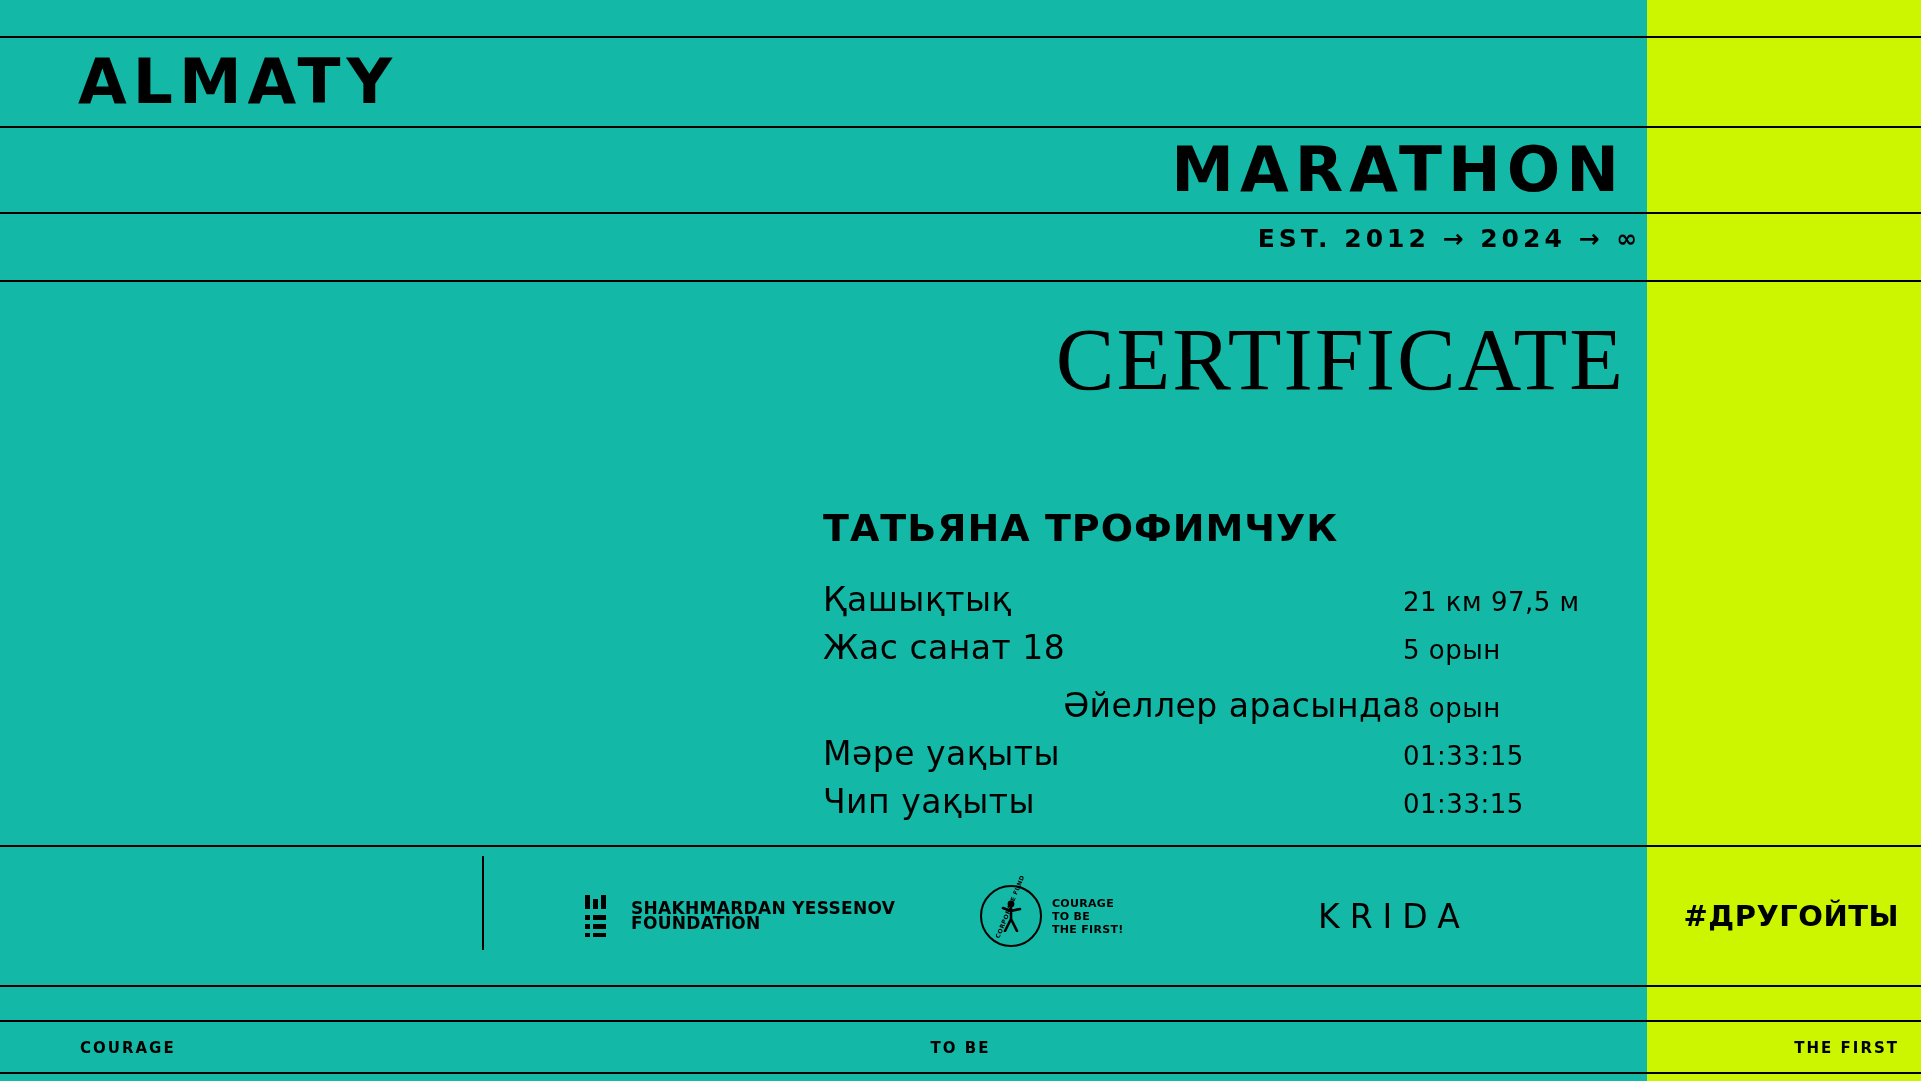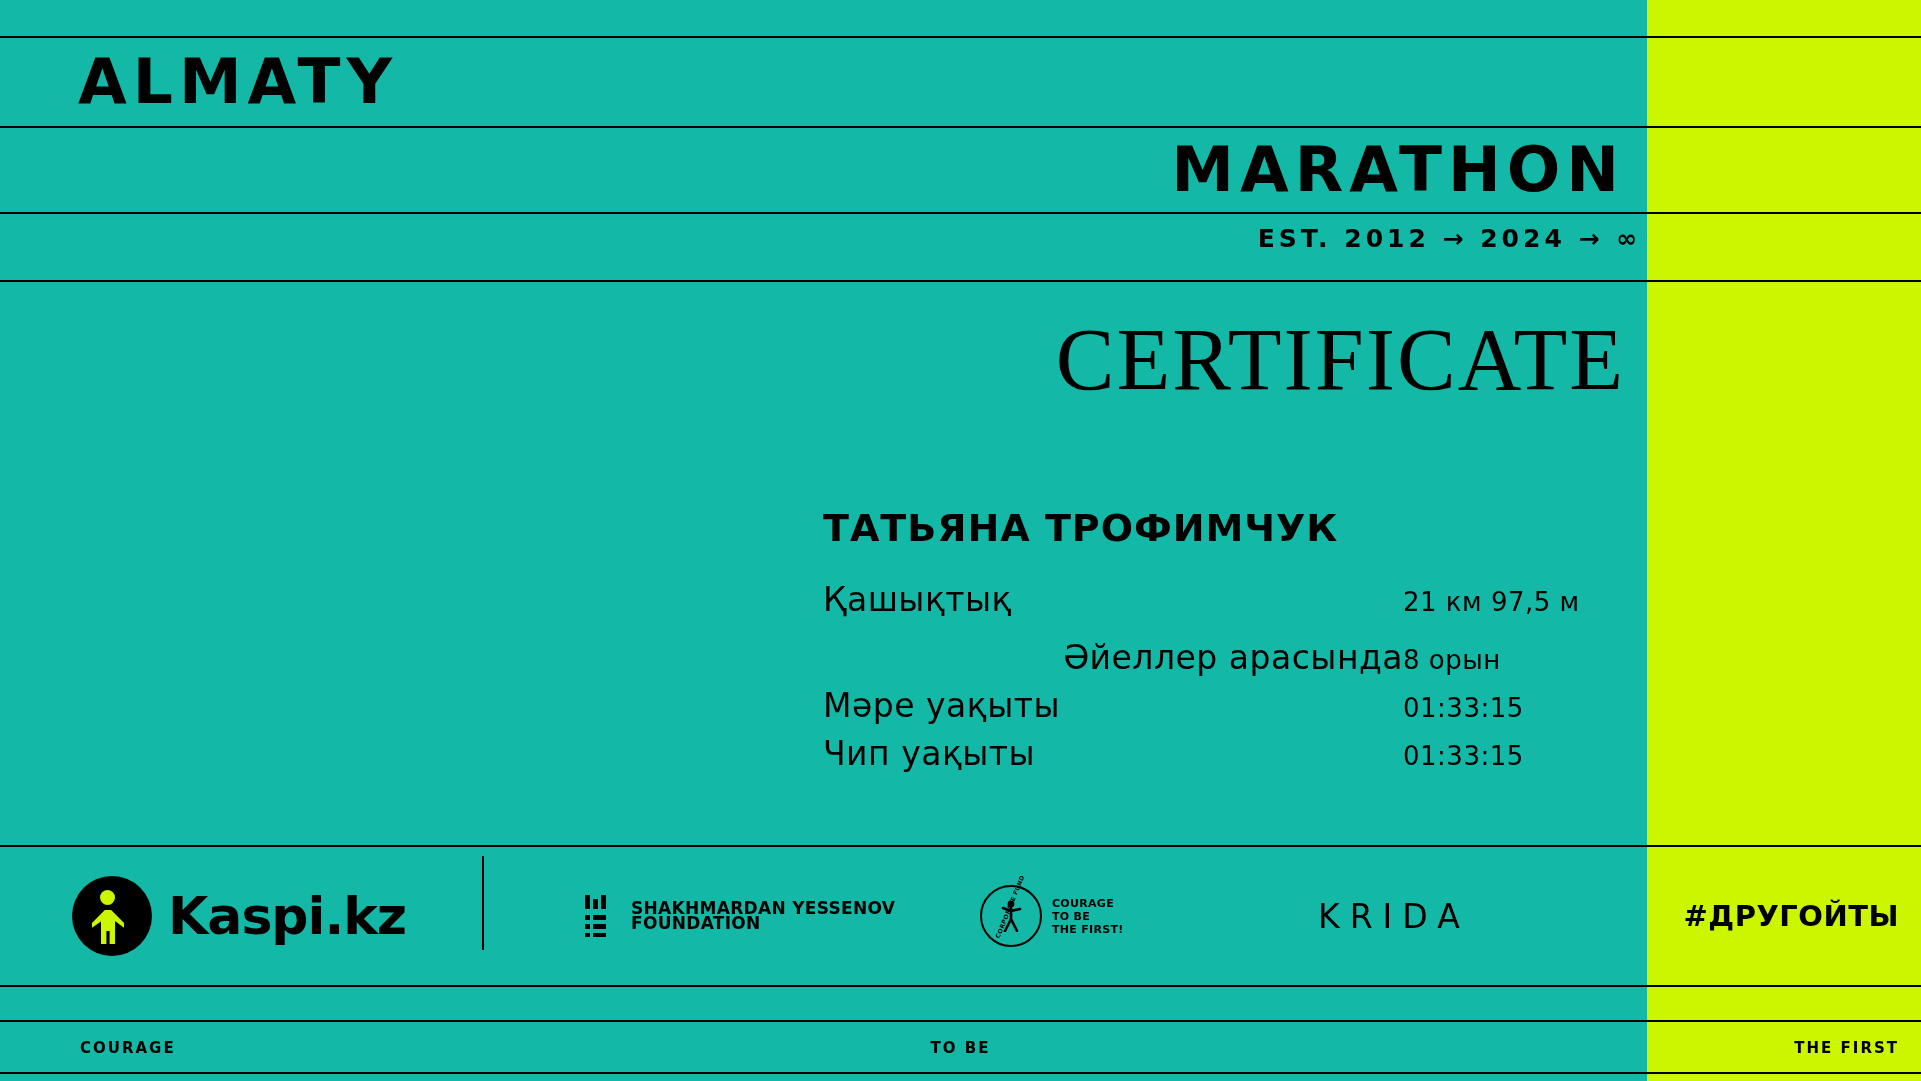--- a/index.html
+++ b/index.html
@@ -312,40 +312,40 @@
 
   <div class="title">CERTIFICATE</div>
 
   <div class="athlete">ТАТЬЯНА ТРОФИМЧУК</div>
 
   <div class="results">
     <div class="res-row">
       <div class="res-label">Қашықтық</div>
       <div class="res-value">21 км 97,5 м</div>
     </div>
+    <div class="res-row">
+      <div class="res-label">Жас санат 18</div>
+      <div class="res-value">5 орын</div>
+    </div>
     <div class="res-row gap">
       <div class="res-label">Әйеллер арасында</div>
       <div class="res-value">8 орын</div>
     </div>
     <div class="res-row">
       <div class="res-label">Мәре уақыты</div>
       <div class="res-value">01:33:15</div>
     </div>
     <div class="res-row">
       <div class="res-label">Чип уақыты</div>
       <div class="res-value">01:33:15</div>
     </div>
   </div>
 
   <div class="sponsors">
 
-    <div class="sp-kaspi">
-      <span class="kaspi-mark"></span>
-      <span class="kaspi-text">Kaspi.kz</span>
-    </div>
 
     <div class="sp-yessenov">
       <span class="yess-bars">
         <svg width="34" height="42" viewBox="0 0 34 42" aria-hidden="true">
           <rect x="0" y="0" width="5" height="14" fill="#000"></rect>
           <rect x="8" y="4" width="5" height="10" fill="#000"></rect>
           <rect x="16" y="0" width="5" height="14" fill="#000"></rect>
           <rect x="0" y="20" width="5" height="5" fill="#000"></rect>
           <rect x="8" y="20" width="13" height="5" fill="#000"></rect>
           <rect x="0" y="29" width="5" height="5" fill="#000"></rect>

